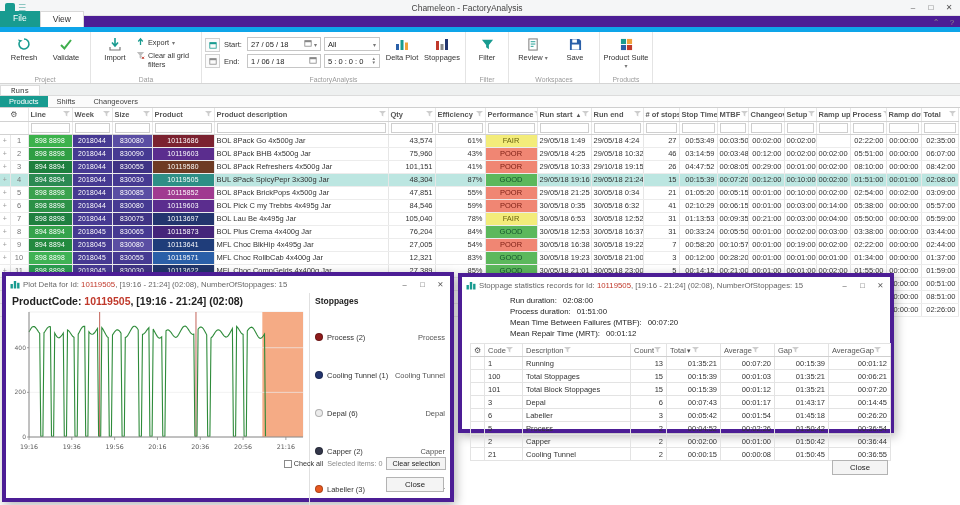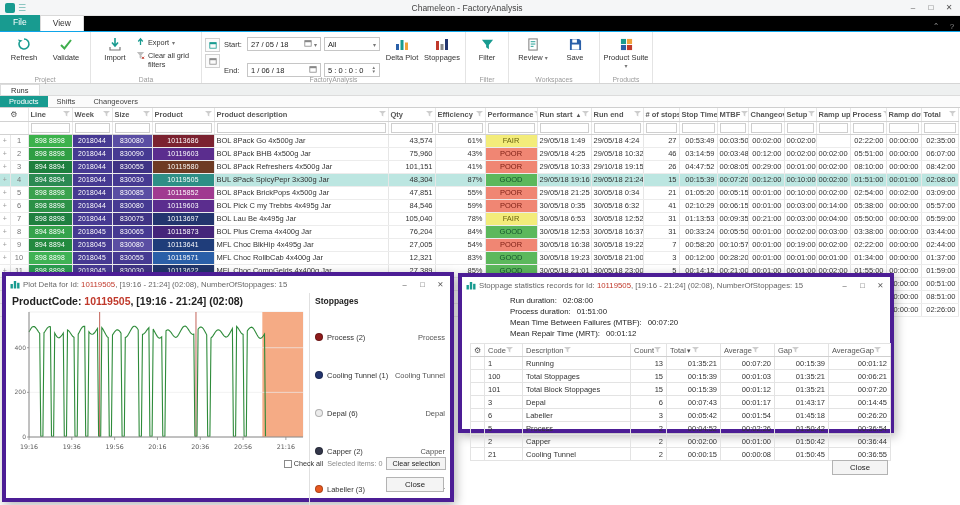--- a/index.html
+++ b/index.html
@@ -8,45 +8,45 @@
   .app { position:absolute; inset:0; background:#fff; }
 
   
   .titlebar { height:16px; background:#f5f6f7; border-bottom:1px solid #e3e3e3; display:flex; align-items:center; padding:0 2px; }
   .titlebar .appicon { width:10px; height:10px; background:#189b90; border-radius:2px; margin:0 3px; }
   .titlebar .menuicon { color:#6fb9b3; font-size:9px; margin-right:4px; }
   .titlebar .title { flex:1; text-align:center; font-size:8.5px; color:#444; }
   .winbtn { width:18px; height:14px; display:flex; align-items:center; justify-content:center; color:#555; font-size:8px; }
 
   
-  .tabsrow { height:16px; background:#000000; display:flex; align-items:flex-end; border-bottom:1px solid #0ea5e9; }
+  .tabsrow { height:16px; background:#4c1d95; display:flex; align-items:flex-end; border-bottom:5px solid #0ea5e9; }
   .filetab { background:#189b90; color:#fff; font-size:8.5px; padding:2px 13px 2px; height:16px; }
   .viewtab { font-size:8.5px; padding:2px 12px; height:16px; background:#fff; border:1px solid #d9d9d9; border-bottom:none; color:#333; }
   .tabspacer { flex:1; }
   .tabmini { width:16px; text-align:center; color:#8a8a8a; font-size:8px; }
 
   
   .ribbon { height:52px; background:#fff; border-bottom:1px solid #d5d5d5; display:flex; align-items:stretch; }
   .rgroup { position:relative; border-right:1px solid #e4e4e4; padding:1px 3px 10px; display:flex; align-items:flex-start; }
   .rgrouplabel { position:absolute; left:0; right:0; bottom:0px; text-align:center; font-size:6.8px; color:#9a9a9a; }
   .bigbtn { width:42px; display:flex; flex-direction:column; align-items:center; padding-top:3px; gap:2px; font-size:7.5px; color:#333; text-align:center; line-height:1.1; }
   .bigbtn .ric { height:16px; display:flex; align-items:center; justify-content:center; }
   .smallcol { display:flex; flex-direction:column; justify-content:flex-start; gap:3px; padding-top:4px; font-size:7.3px; color:#333; }
   .smallbtn { display:flex; align-items:center; gap:3px; }
   .dd { color:#777; font-size:6px; }
-  .fa-fields { display:flex; flex-direction:column; gap:12px; padding:4px 2px 0 2px; }
+  .fa-fields { display:flex; flex-direction:column; gap:3px; padding:4px 2px 0 2px; }
   .farow { display:flex; align-items:center; gap:3px; font-size:7.5px; }
   .falabel { width:20px; color:#333; }
   .fieldbox { border:1px solid #c6c6c6; background:#fff; height:14px; display:flex; align-items:center; padding:0 3px; gap:2px; font-size:7.5px; color:#222; }
   .minical { display:flex; flex-direction:column; gap:2px; padding-top:5px; margin-right:2px; }
   .minibtn { width:15px; height:14px; border:1px solid #d0d0d0; background:#fbfbfb; display:flex; align-items:center; justify-content:center; }
   .spin { display:flex; flex-direction:column; font-size:4.5px; color:#777; line-height:1; margin-left:1px; }
 
   
-  .runsbar { height:12px; background:#eef0f0; border-bottom:1px solid #dcdcdc; display:flex; align-items:flex-end; }
+  .runsbar { height:12px; background:#eef0f0; border-bottom:1px solid #dcdcdc; display:flex; align-items:flex-end;font-family:Liberation Mono, monospace; }
   .runstab { background:#fff; border:1px solid #dcdcdc; border-bottom:none; font-size:7.5px; padding:1px 10px 0; color:#333; }
   .doctabs { height:12px; background:#fbfbfb; border-bottom:1px solid #cfcfcf; display:flex; align-items:stretch; }
   .doctab { font-size:7.5px; padding:1px 9px; color:#444; display:flex; align-items:center; }
   .doctab.active { background:#189b90; color:#fff; }
 
   
   .gridwrap { position:relative; background:#fff; height:338px; overflow:hidden; }
   table.grid { border-collapse:collapse; table-layout:fixed; width:958px; font-size:7.5px; }
   table.grid th, table.grid td { border-right:1px solid #e6e6e6; border-bottom:1px solid #ececec; height:13px; padding:0 2px; overflow:hidden; white-space:nowrap; font-weight:normal; }
   table.grid thead th { color:#555; text-align:left; border-bottom:1px solid #d2d2d2; background:#fff; }

